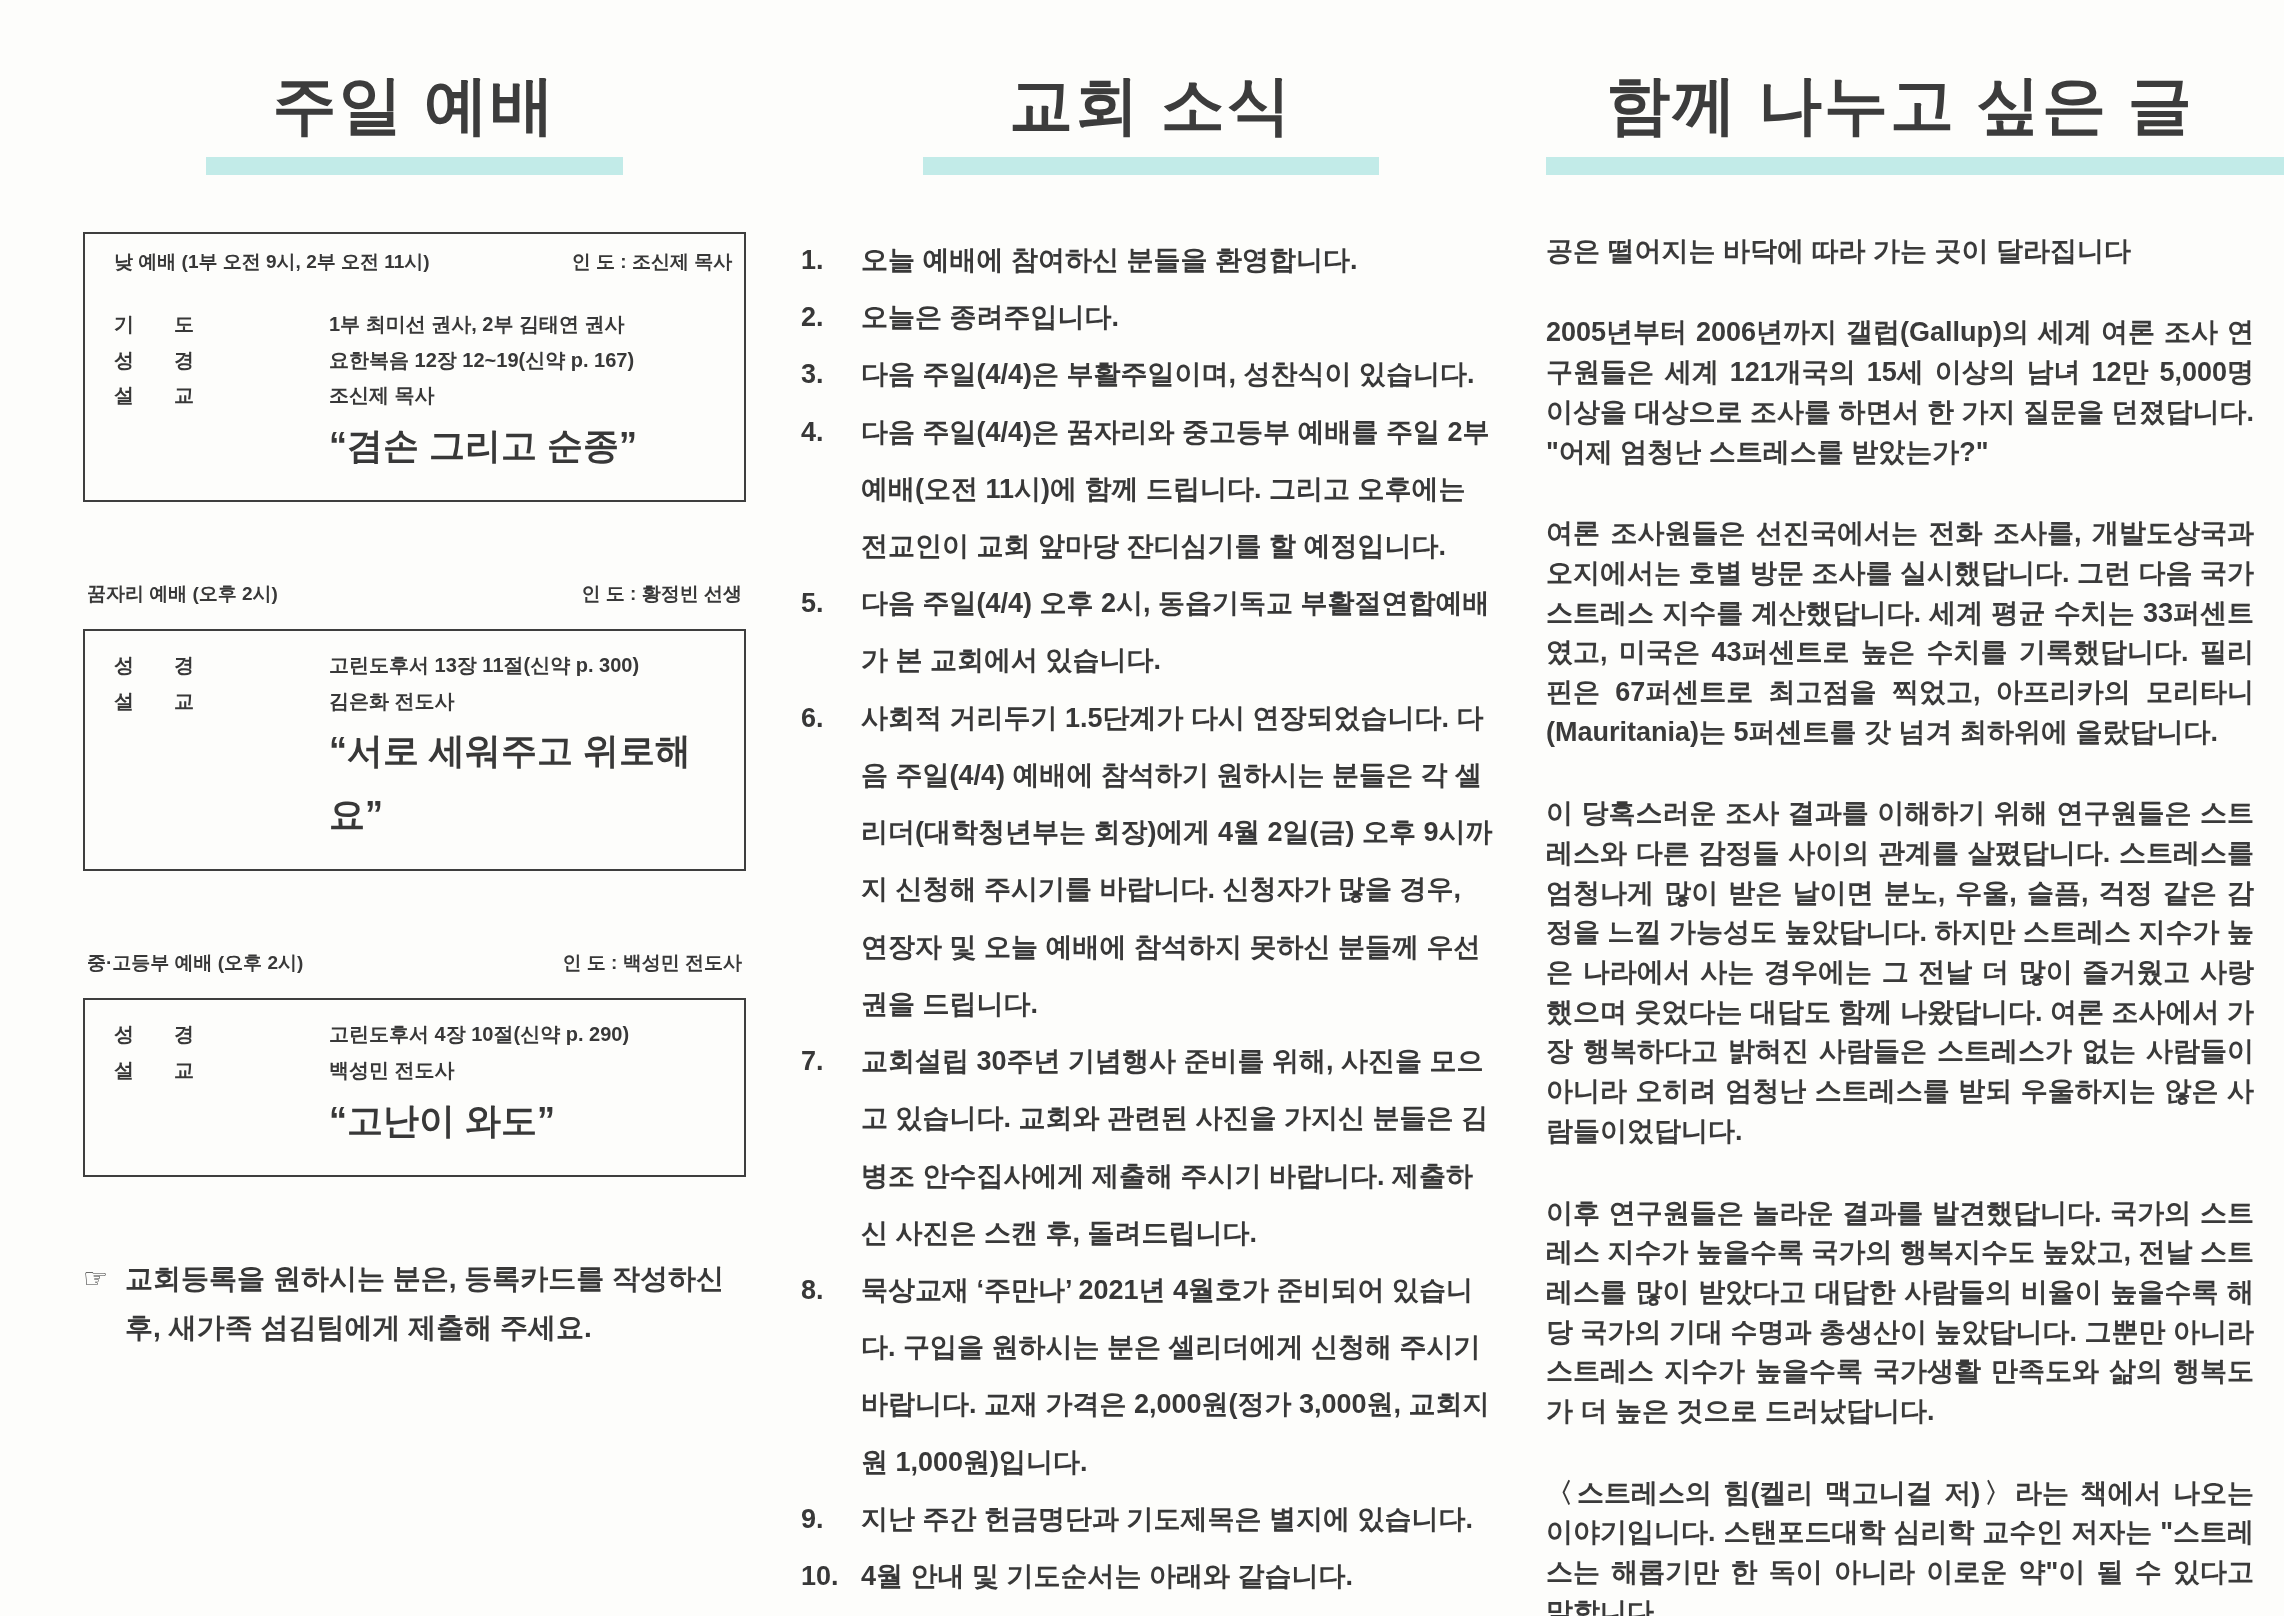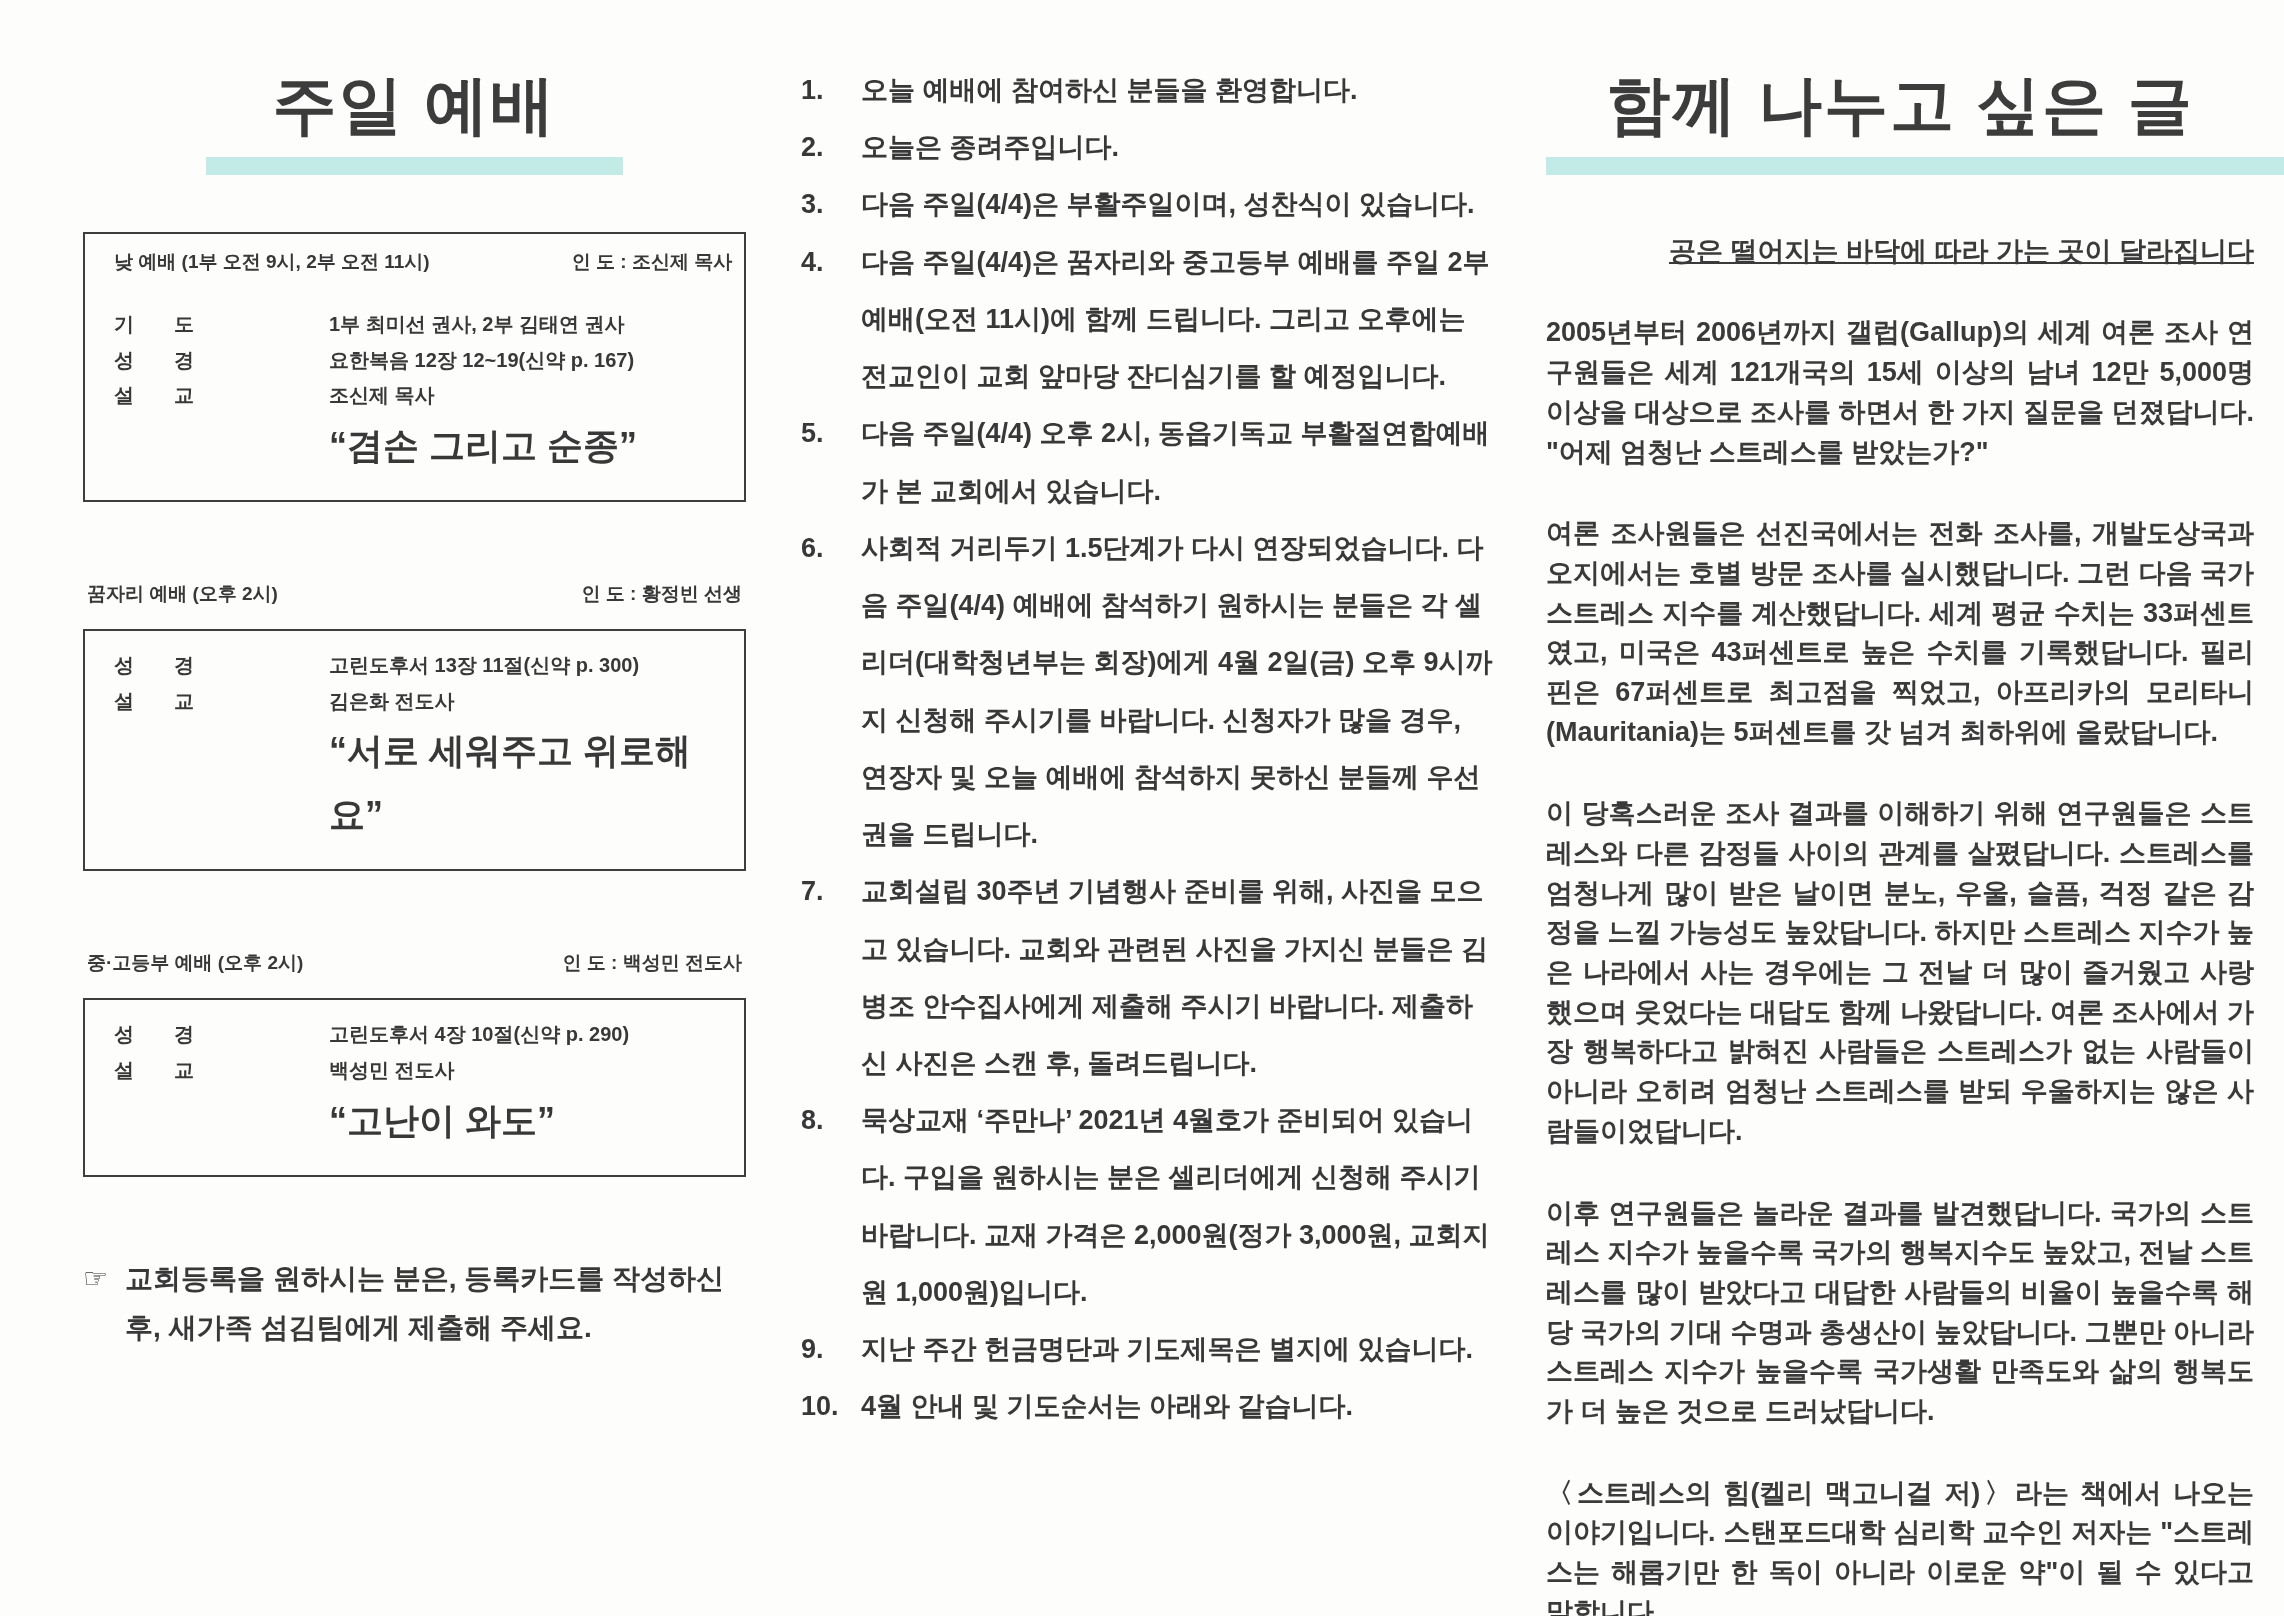--- a/index.html
+++ b/index.html
@@ -48,21 +48,21 @@
 
   
   .news-list { padding-right: 6.5px; }
   .news-item { display: flex; font-size: 27px; line-height: 2.12; }
   .news-num { width: 60px; flex-shrink: 0; }
   .news-text { flex: 1; }
 
   
   .para { font-size: 27px; line-height: 1.47; text-align: justify;
           margin-bottom: 42px; color: #3a3a3a; }
-  .para-lead { text-align: right; text-decoration: underline; }
+  .para-lead { text-align: left; }
 </style>
 </head>
 <body>
 
 <div class="page">
 
   <div class="col col1">
     <div class="title-wrap">
       <div class="title">주일 예배</div>
       <div class="title-bar accent" style="background: rgb(194, 235, 232);"></div>
@@ -127,20 +127,24 @@
     </div>
 
     <div class="note">
       <span class="note-marker">☞</span>
       <span>교회등록을 원하시는 분은, 등록카드를 작성하신 후, 새가족 섬김팀에게 제출해 주세요.</span>
     </div>
 
   </div>
 
   <div class="col col2">
+    <div class="title-wrap">
+      <div class="title">교회 소식</div>
+      <div class="title-bar accent" style="background: rgb(194, 235, 232);"></div>
+    </div>
 
     <div class="news-list">
       <div class="news-item">
         <span class="news-num">1.</span>
         <span class="news-text">오늘 예배에 참여하신 분들을 환영합니다.</span>
       </div>
       <div class="news-item">
         <span class="news-num">2.</span>
         <span class="news-text">오늘은 종려주입니다.</span>
       </div>

